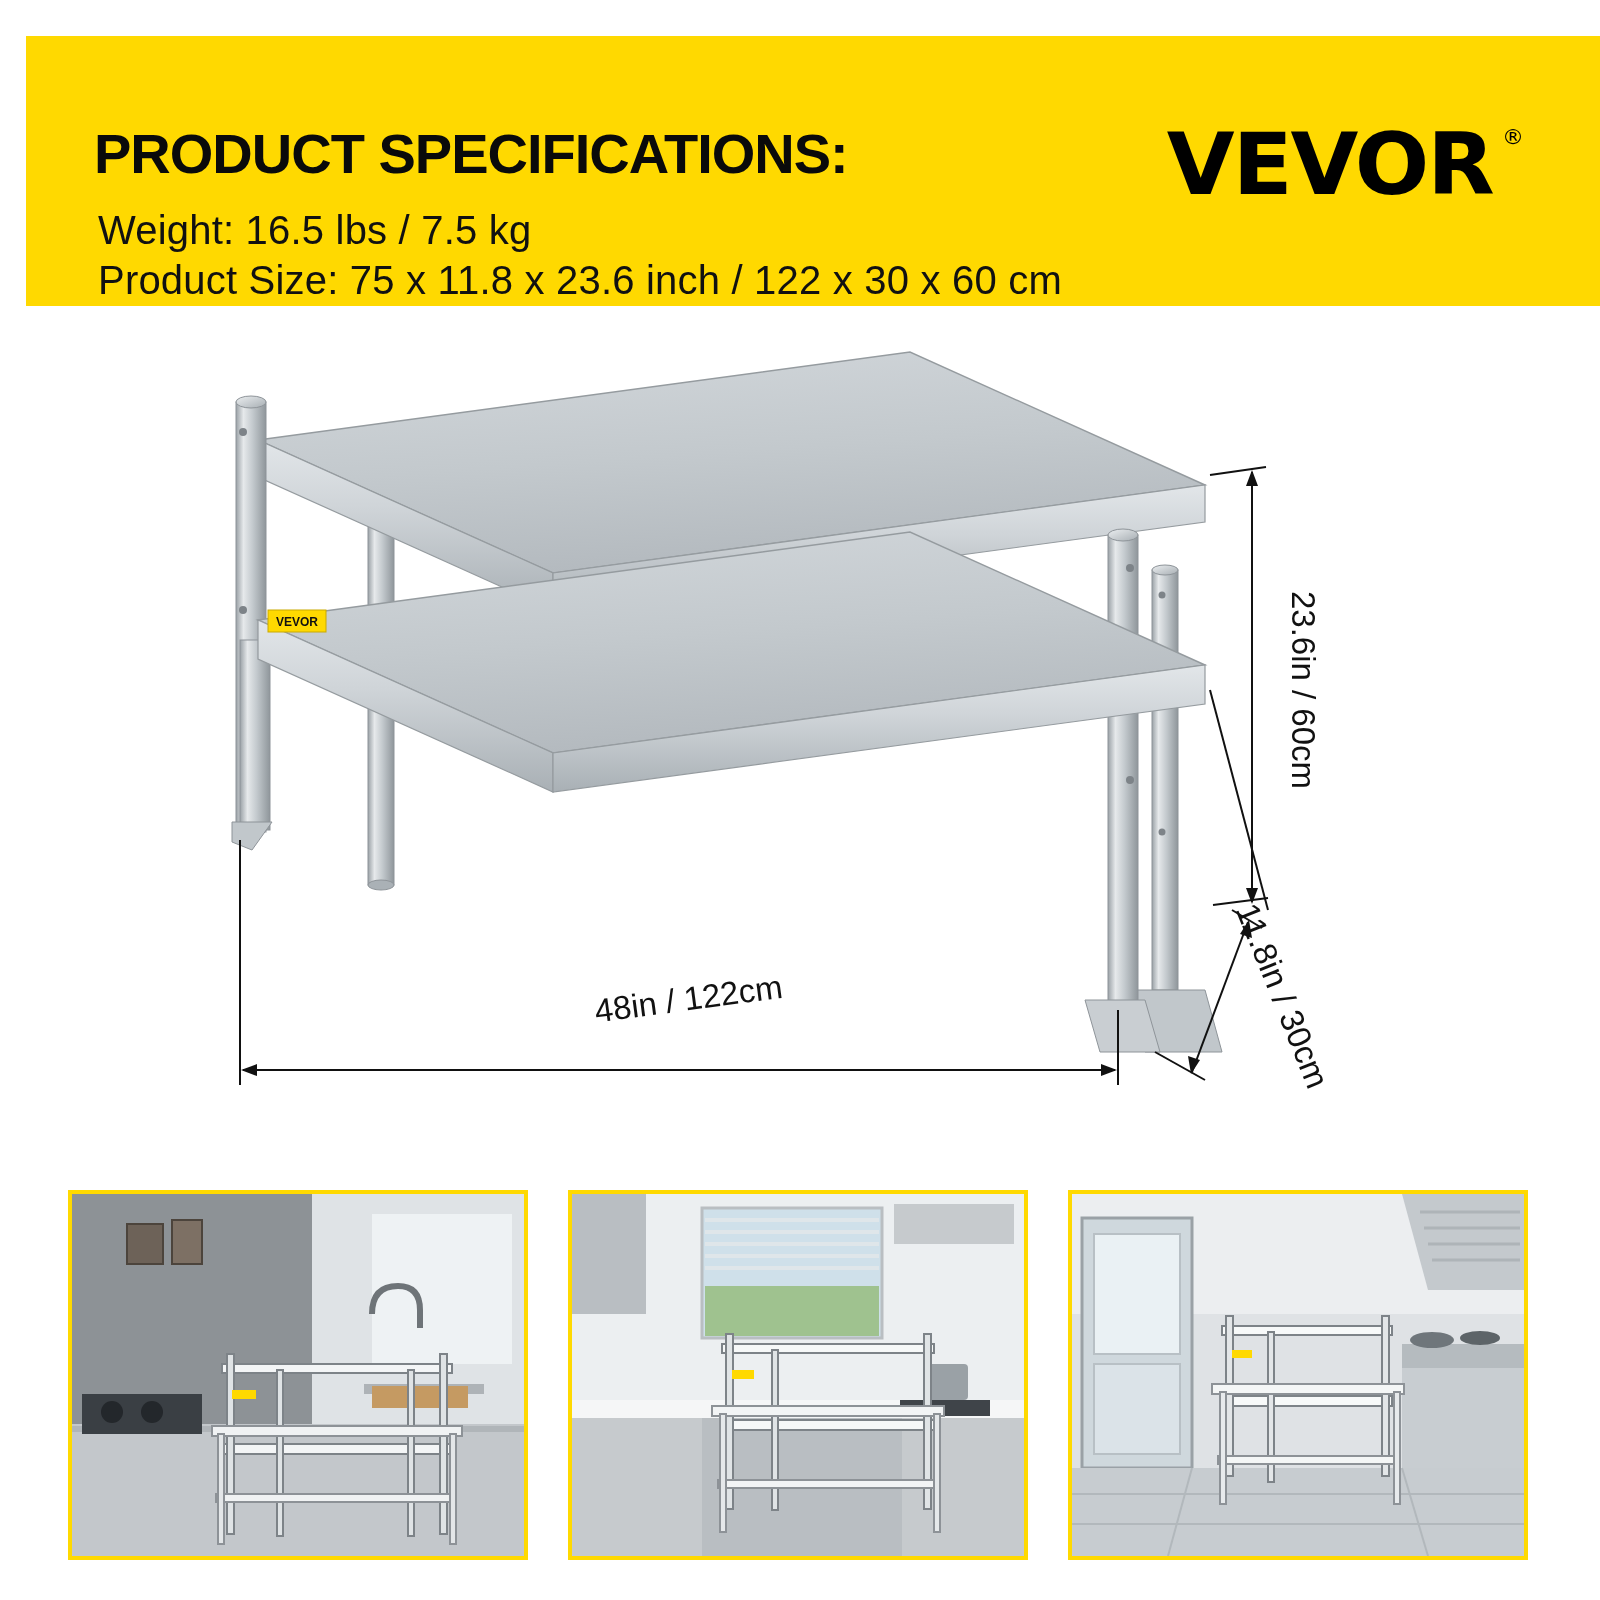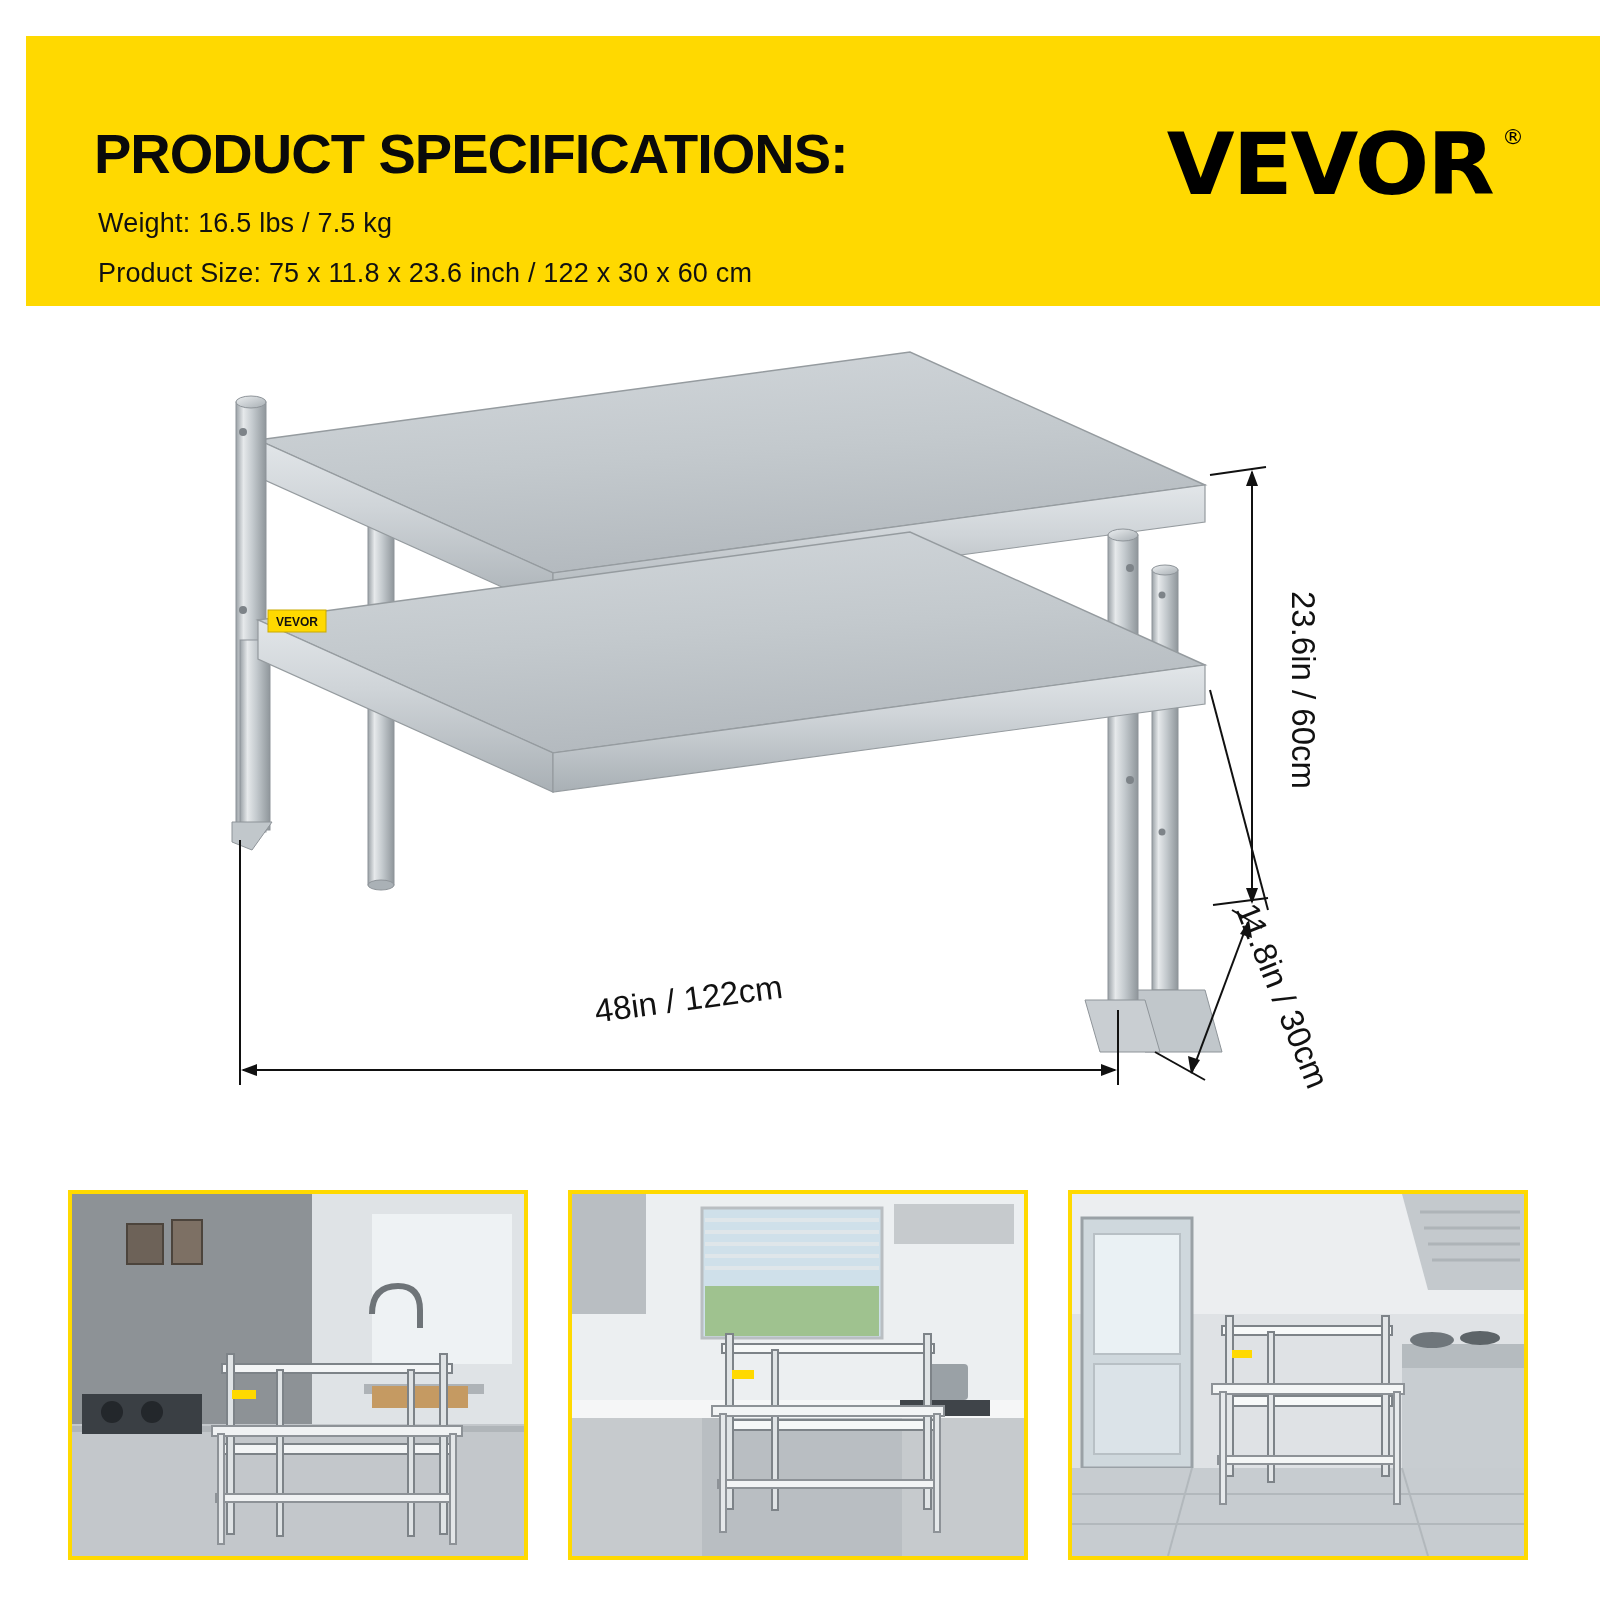--- a/index.html
+++ b/index.html
@@ -20,21 +20,21 @@
   }
   .header-inner{position:relative;width:100%;height:100%;}
   .spec-title{
     position:absolute;left:68px;top:90px;
     font-size:56px;font-weight:bold;letter-spacing:-1px;color:#0a0a0a;
     font-family:"Liberation Sans", sans-serif;
     line-height:1;
   }
   .spec-line{
     position:absolute;left:72px;
-    font-size:27px;color:#111;letter-spacing:0.2px;
+    font-size:40px;color:#111;letter-spacing:0.2px;
   }
   .spec-line.l1{top:172px;}
   .spec-line.l2{top:222px;}
 
   .brand{
     position:absolute;right:120px;top:78px;
     font-size:86px;font-weight:bold;color:#000;letter-spacing:-2px;
     font-family:"DejaVu Sans", sans-serif;
     transform:scaleX(1.02);
   }

